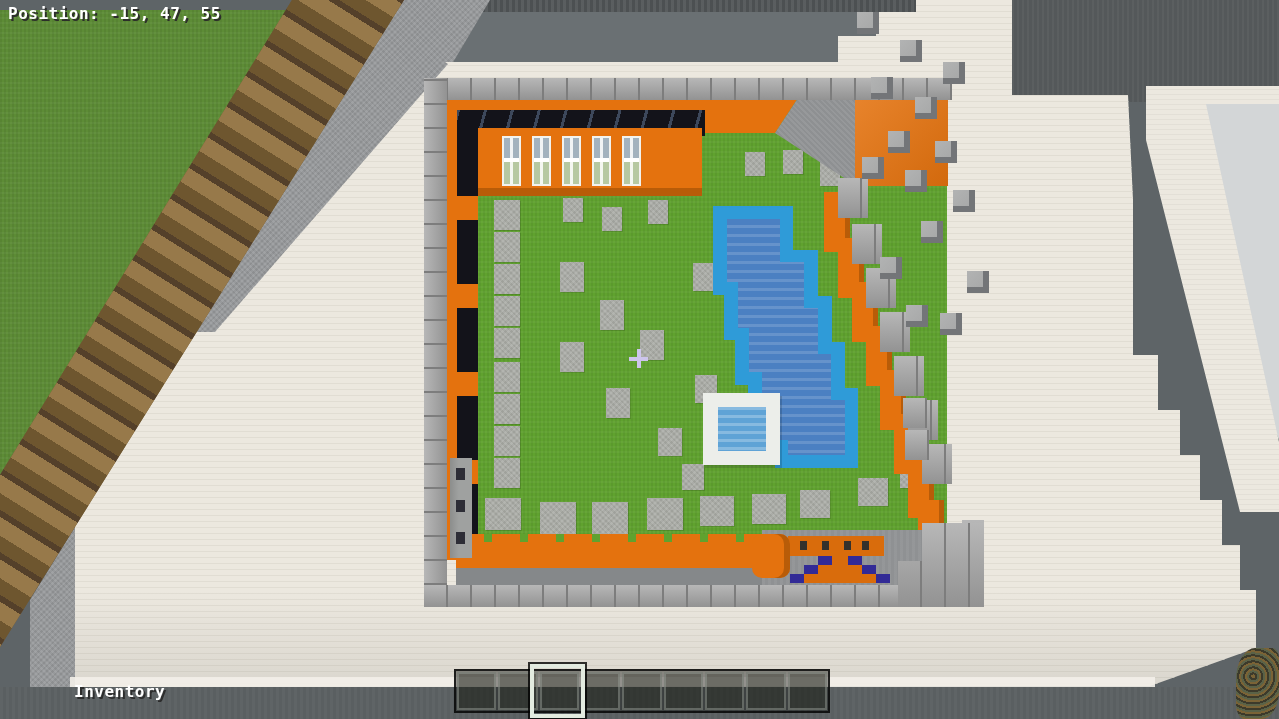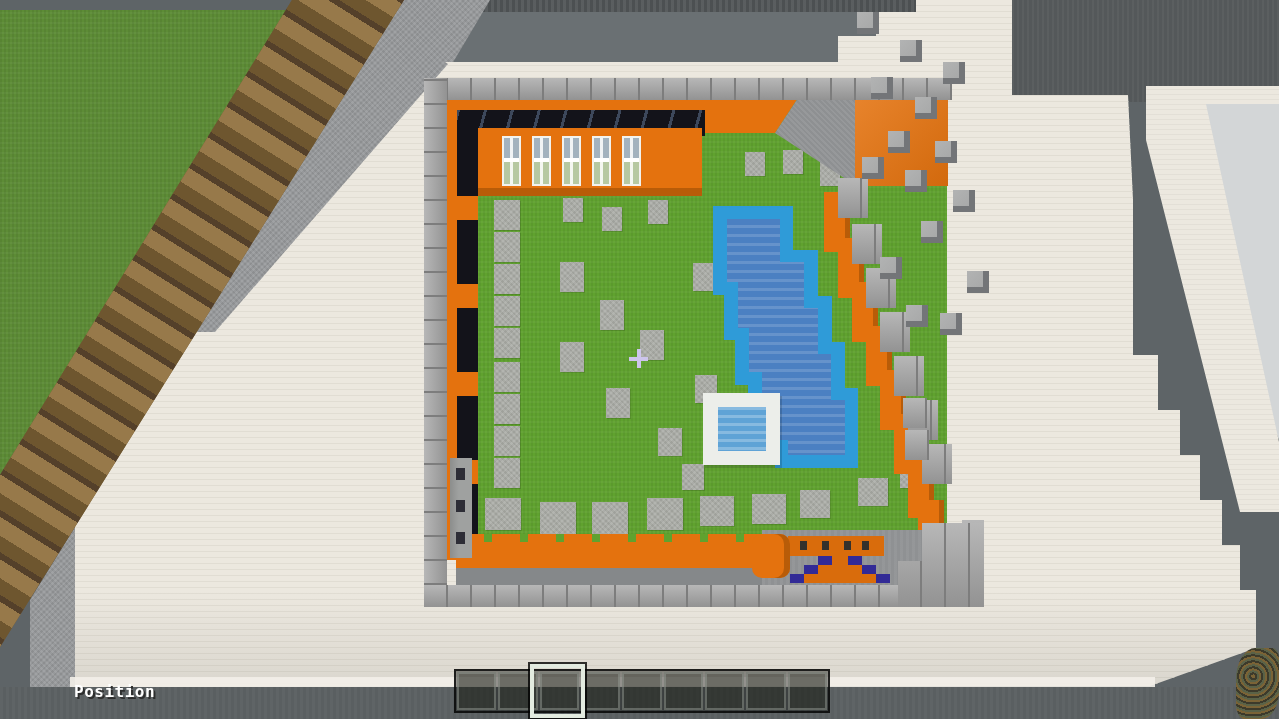--- a/index.html
+++ b/index.html
@@ -267,21 +267,22 @@
       <div class="cube" style="left: 862px; top: 157px;"></div>
       <div class="cube" style="left: 905px; top: 170px;"></div>
       <div class="cube" style="left: 953px; top: 190px;"></div>
       <div class="cube" style="left: 921px; top: 221px;"></div>
       <div class="cube" style="left: 880px; top: 257px;"></div>
       <div class="cube" style="left: 967px; top: 271px;"></div>
       <div class="cube" style="left: 906px; top: 305px;"></div>
       <div class="cube" style="left: 940px; top: 313px;"></div>
     </div>
 
-  <div class="hud-text inv-text">Position</div>
+  <div class="hud-text pos-text">Position: -15, 47, 55</div>
+  <div class="hud-text inv-text">Inventory</div>
   <div class="abs crosshair">
     <div class="h"></div>
     <div class="v"></div>
   </div>
   <div class="abs hotbar" id="hotbar">
       <div class="hotbar-slot"></div>
       <div class="hotbar-slot"></div>
       <div class="hotbar-slot"></div>
       <div class="hotbar-slot"></div>
       <div class="hotbar-slot"></div>

